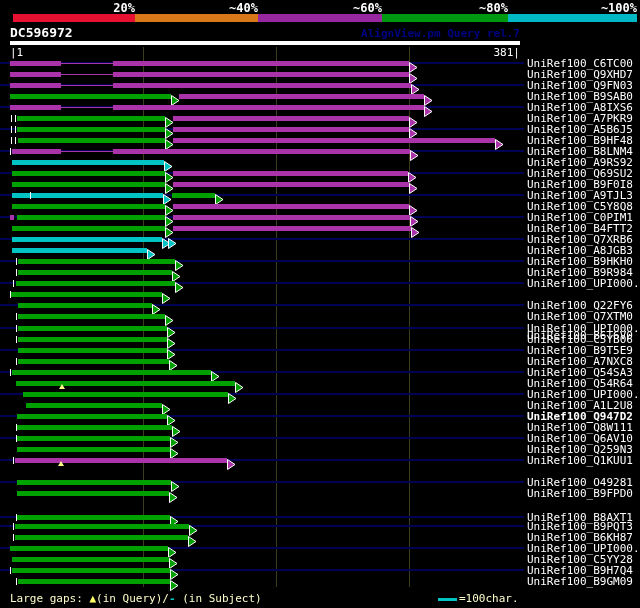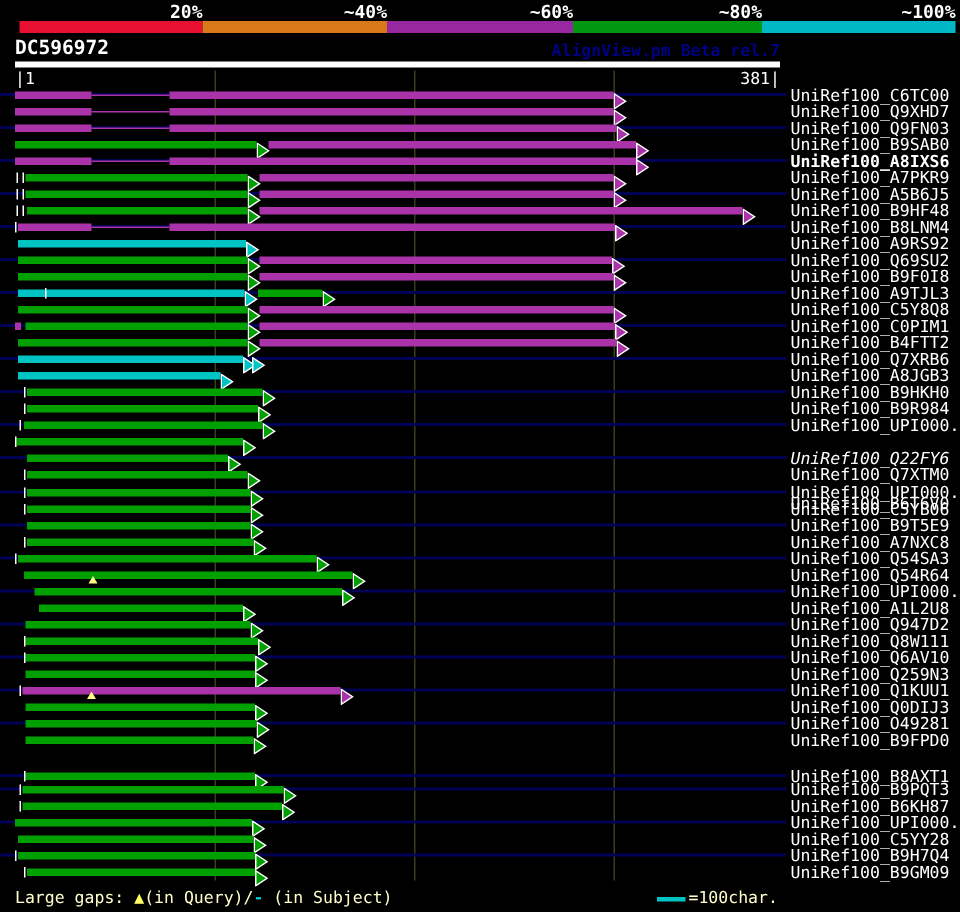--- a/index.html
+++ b/index.html
@@ -34,21 +34,21 @@
     </div>
   <div id="scale-bar">
       <div style="position: absolute; left: 13px; top: 14px; width: 122px; height: 8px; background: rgb(232, 16, 48);"></div>
       <div style="position: absolute; left: 135px; top: 14px; width: 123px; height: 8px; background: rgb(216, 120, 24);"></div>
       <div style="position: absolute; left: 258px; top: 14px; width: 124px; height: 8px; background: rgb(152, 40, 160);"></div>
       <div style="position: absolute; left: 382px; top: 14px; width: 126px; height: 8px; background: rgb(0, 152, 16);"></div>
       <div style="position: absolute; left: 508px; top: 14px; width: 129px; height: 8px; background: rgb(0, 184, 196);"></div>
     </div>
 
   <div id="query-title">DC596972</div>
-  <div id="brand-text">AlignView.pm Beta rel.7</div>
+  <div id="brand-text">AlignView.pm Query rel.7</div>
 
   <div id="ruler-bar"></div>
   <div id="ruler-start">|1</div>
   <div id="ruler-end">381|</div>
 
   <div id="plot">
       <div style="position: absolute; left: 143px; top: 47px; width: 1px; height: 540px; background: rgb(60, 60, 26);"></div>
       <div style="position: absolute; left: 276px; top: 47px; width: 1px; height: 540px; background: rgb(60, 60, 26);"></div>
       <div style="position: absolute; left: 409px; top: 47px; width: 1px; height: 540px; background: rgb(60, 60, 26);"></div>
       <div style="position: absolute; left: 0px; top: 58px; width: 640px; height: 12px;">
@@ -92,21 +92,21 @@
         <div class="row-label" style="position: absolute;">UniRef100_B9SAB0</div>
       </div>
       <div style="position: absolute; left: 0px; top: 102px; width: 640px; height: 12px;">
         <div style="position: absolute; left: 0px; top: 4px; width: 524px; height: 2px; background: rgb(0, 0, 85);"></div>
         <div style="position: absolute; left: 10px; top: 3px; width: 51px; height: 5px; background: rgb(170, 51, 170);"></div>
         <div style="position: absolute; left: 61px; top: 5px; width: 52px; height: 1px; background: rgb(170, 51, 170);"></div>
         <div style="position: absolute; left: 113px; top: 3px; width: 311px; height: 5px; background: rgb(170, 51, 170);"></div>
         <div style="position: absolute; left: 424px; top: 0px; width: 9px; height: 11px;"><svg width="9" height="11">
             <polygon points="0.5,0.5 8,5.5 0.5,10.5" fill="#aa33aa" stroke="#ffffff" stroke-width="1"></polygon>
           </svg></div>
-        <div class="row-label" style="position: absolute; font-weight: bold;">UniRef100_A8IXS6</div>
+        <div class="row-label" style="position: absolute;">UniRef100_A8IXS6</div>
       </div>
       <div style="position: absolute; left: 0px; top: 113px; width: 640px; height: 12px;">
         <div style="position: absolute; left: 17px; top: 3px; width: 148px; height: 5px; background: rgb(0, 160, 0);"></div>
         <div style="position: absolute; left: 165px; top: 0px; width: 9px; height: 11px;"><svg width="9" height="11">
             <polygon points="0.5,0.5 8,5.5 0.5,10.5" fill="#00a000" stroke="#ffffff" stroke-width="1"></polygon>
           </svg></div>
         <div style="position: absolute; left: 173px; top: 3px; width: 236px; height: 5px; background: rgb(170, 51, 170);"></div>
         <div style="position: absolute; left: 409px; top: 0px; width: 9px; height: 11px;"><svg width="9" height="11">
             <polygon points="0.5,0.5 8,5.5 0.5,10.5" fill="#aa33aa" stroke="#ffffff" stroke-width="1"></polygon>
           </svg></div>
@@ -281,21 +281,21 @@
           </svg></div>
         <div style="position: absolute; left: 10px; top: 2px; width: 1px; height: 7px; background: rgb(255, 255, 255);"></div>
         <div class="row-label" style="position: absolute; margin-top: 41px;">UniRef100_B6T6V0</div>
       </div>
       <div style="position: absolute; left: 0px; top: 300px; width: 640px; height: 12px;">
         <div style="position: absolute; left: 0px; top: 4px; width: 524px; height: 2px; background: rgb(0, 0, 85);"></div>
         <div style="position: absolute; left: 18px; top: 3px; width: 134px; height: 5px; background: rgb(0, 160, 0);"></div>
         <div style="position: absolute; left: 152px; top: 0px; width: 9px; height: 11px;"><svg width="9" height="11">
             <polygon points="0.5,0.5 8,5.5 0.5,10.5" fill="#00a000" stroke="#ffffff" stroke-width="1"></polygon>
           </svg></div>
-        <div class="row-label" style="position: absolute; font-style: italic;">UniRef100_Q22FY6</div>
+        <div class="row-label" style="position: absolute;">UniRef100_Q22FY6</div>
       </div>
       <div style="position: absolute; left: 0px; top: 311px; width: 640px; height: 12px;">
         <div style="position: absolute; left: 18px; top: 3px; width: 147px; height: 5px; background: rgb(0, 160, 0);"></div>
         <div style="position: absolute; left: 165px; top: 0px; width: 9px; height: 11px;"><svg width="9" height="11">
             <polygon points="0.5,0.5 8,5.5 0.5,10.5" fill="#00a000" stroke="#ffffff" stroke-width="1"></polygon>
           </svg></div>
         <div style="position: absolute; left: 16px; top: 2px; width: 1px; height: 7px; background: rgb(255, 255, 255);"></div>
         <div class="row-label" style="position: absolute;">UniRef100_Q7XTM0</div>
       </div>
       <div style="position: absolute; left: 0px; top: 323px; width: 640px; height: 12px;">
@@ -362,21 +362,21 @@
             <polygon points="0.5,0.5 8,5.5 0.5,10.5" fill="#00a000" stroke="#ffffff" stroke-width="1"></polygon>
           </svg></div>
         <div class="row-label" style="position: absolute;">UniRef100_A1L2U8</div>
       </div>
       <div style="position: absolute; left: 0px; top: 411px; width: 640px; height: 12px;">
         <div style="position: absolute; left: 0px; top: 4px; width: 524px; height: 2px; background: rgb(0, 0, 85);"></div>
         <div style="position: absolute; left: 17px; top: 3px; width: 150px; height: 5px; background: rgb(0, 160, 0);"></div>
         <div style="position: absolute; left: 167px; top: 0px; width: 9px; height: 11px;"><svg width="9" height="11">
             <polygon points="0.5,0.5 8,5.5 0.5,10.5" fill="#00a000" stroke="#ffffff" stroke-width="1"></polygon>
           </svg></div>
-        <div class="row-label" style="position: absolute;">UniRef100_Q947D2</div>
+        <div class="row-label" style="position: absolute; font-weight: bold;">UniRef100_Q947D2</div>
       </div>
       <div style="position: absolute; left: 0px; top: 422px; width: 640px; height: 12px;">
         <div style="position: absolute; left: 17px; top: 3px; width: 155px; height: 5px; background: rgb(0, 160, 0);"></div>
         <div style="position: absolute; left: 172px; top: 0px; width: 9px; height: 11px;"><svg width="9" height="11">
             <polygon points="0.5,0.5 8,5.5 0.5,10.5" fill="#00a000" stroke="#ffffff" stroke-width="1"></polygon>
           </svg></div>
         <div style="position: absolute; left: 16px; top: 2px; width: 1px; height: 7px; background: rgb(255, 255, 255);"></div>
         <div class="row-label" style="position: absolute;">UniRef100_Q8W111</div>
       </div>
       <div style="position: absolute; left: 0px; top: 433px; width: 640px; height: 12px;">
@@ -397,27 +397,20 @@
       </div>
       <div style="position: absolute; left: 0px; top: 455px; width: 640px; height: 12px;">
         <div style="position: absolute; left: 0px; top: 4px; width: 524px; height: 2px; background: rgb(0, 0, 85);"></div>
         <div style="position: absolute; left: 15px; top: 3px; width: 212px; height: 5px; background: rgb(170, 51, 170);"></div>
         <div style="position: absolute; left: 227px; top: 0px; width: 9px; height: 11px;"><svg width="9" height="11">
             <polygon points="0.5,0.5 8,5.5 0.5,10.5" fill="#aa33aa" stroke="#ffffff" stroke-width="1"></polygon>
           </svg></div>
         <div style="position: absolute; left: 13px; top: 2px; width: 1px; height: 7px; background: rgb(255, 255, 255);"></div>
         <div style="position: absolute; left: 58px; top: 6px; width: 0px; height: 0px; border-left: 3px solid transparent; border-right: 3px solid transparent; border-bottom: 5px solid rgb(255, 255, 136);"></div>
         <div class="row-label" style="position: absolute;">UniRef100_Q1KUU1</div>
-      </div>
-      <div style="position: absolute; left: 0px; top: 466px; width: 640px; height: 12px;">
-        <div style="position: absolute; left: 17px; top: 3px; width: 153px; height: 5px; background: rgb(0, 160, 0);"></div>
-        <div style="position: absolute; left: 170px; top: 0px; width: 9px; height: 11px;"><svg width="9" height="11">
-            <polygon points="0.5,0.5 8,5.5 0.5,10.5" fill="#00a000" stroke="#ffffff" stroke-width="1"></polygon>
-          </svg></div>
-        <div class="row-label" style="position: absolute;">UniRef100_Q0DIJ3</div>
       </div>
       <div style="position: absolute; left: 0px; top: 477px; width: 640px; height: 12px;">
         <div style="position: absolute; left: 0px; top: 4px; width: 524px; height: 2px; background: rgb(0, 0, 85);"></div>
         <div style="position: absolute; left: 17px; top: 3px; width: 154px; height: 5px; background: rgb(0, 160, 0);"></div>
         <div style="position: absolute; left: 171px; top: 0px; width: 9px; height: 11px;"><svg width="9" height="11">
             <polygon points="0.5,0.5 8,5.5 0.5,10.5" fill="#00a000" stroke="#ffffff" stroke-width="1"></polygon>
           </svg></div>
         <div class="row-label" style="position: absolute;">UniRef100_O49281</div>
       </div>
       <div style="position: absolute; left: 0px; top: 488px; width: 640px; height: 12px;">

